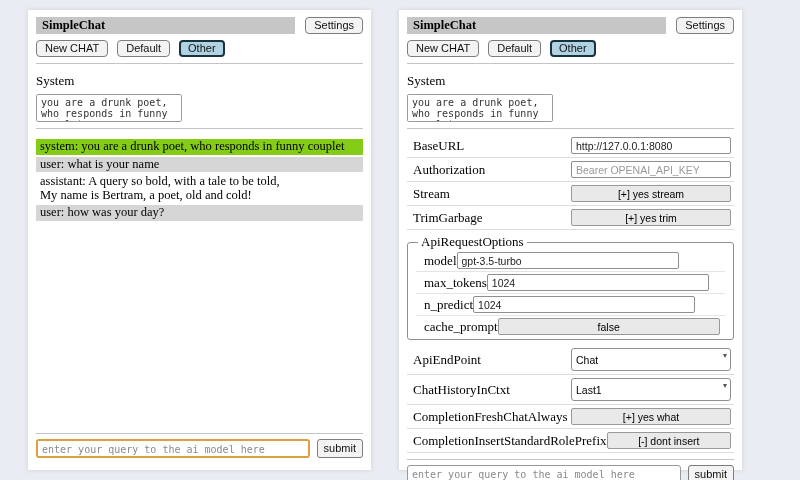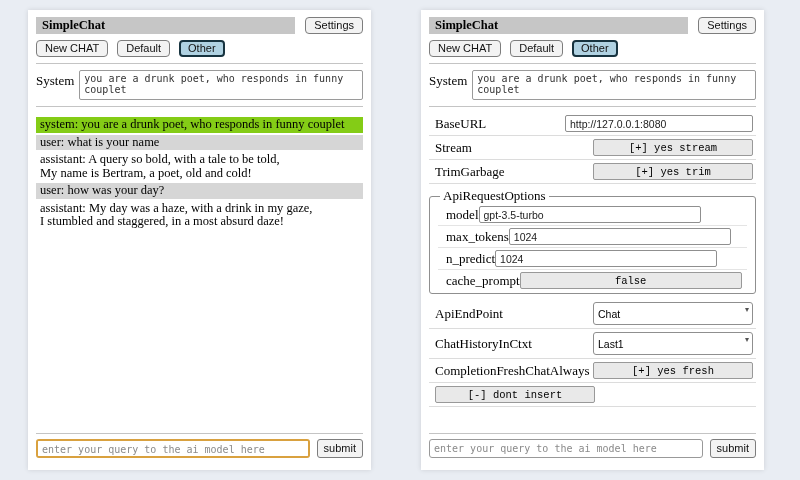--- a/index.html
+++ b/index.html
@@ -2,21 +2,21 @@
 <html><head>
 <meta charset="utf-8">
 <style>
   * { box-sizing: border-box; margin: 0; padding: 0; }
   html, body { width: 800px; height: 480px; }
   body {
     background: #e9edf3;
     font-family: "Liberation Serif", serif;
     overflow: hidden;
   }
-  .wrap { display: flex; gap: 50px; padding: 10px 28px; height: 480px; }
+  .wrap { display: flex; gap: 28px; padding: 10px 28px; height: 480px; }
   .panel {
     width: 343px; height: 460px;
     background: #ffffff;
     box-shadow: 0 0 5px rgba(0,0,0,.12);
     padding: 7px 8px 12px 8px;
     display: flex; flex-direction: column;
   }
   
   .header-row { display: flex; align-items: stretch; gap: 10px; }
   .title-bar {
@@ -25,21 +25,21 @@
   }
   .btn {
     font-family: "Liberation Sans", sans-serif; font-size: 11px; color: #111;
     background: #f3f3f3; border: 1px solid #7d7d7d; border-radius: 4px;
     padding: 1px 8px; line-height: 13px; cursor: pointer; white-space: nowrap;
   }
   .btn-row { display: flex; gap: 9px; margin-top: 6px; }
   .btn.active { background: #b0d2e2; border: 2px solid #17333f; padding: 0 7px; }
   hr.sep { border: 0; border-top: 1px solid #c4c4c4; margin: 6px 0 5px 0; width: 100%; }
   
-  .system-row { display: flex; gap: 5px; align-items: flex-start; margin-top: 1px; }
+  .system-row { display: flex; gap: 5px; align-items: flex-start; margin-top: 1px; flex-direction: column; }
   .sys-label { font-size: 13px; padding-top: 3px; }
   textarea {
     font-family: "DejaVu Sans Mono", monospace; font-size: 10px; color: #333;
     resize: none; outline: none;
   }
   textarea::placeholder { color: #8a8a8a; }
   .sys-ta { flex: 1; height: 30px; border: 1px solid #9a9a9a; border-radius: 2px; padding: 2px 4px; }
   
   .chat-area { flex: 1; margin-top: 5px; overflow: hidden; }
   .msg {
@@ -56,27 +56,27 @@
   .query-ta.focused { border: 2px solid #d9a13f; }
   .submit-btn { border-radius: 3px; padding: 1px 6px; }
   
   .settings-list { margin-top: 0; }
   .srow {
     display: flex; justify-content: space-between; align-items: center;
     padding: 3px 3px 3px 6px; border-bottom: 1px solid #dcdcdc;
   }
   .slabel { font-size: 13px; }
   .sinput {
-    width: 188px; height: 17px; font-family: "Liberation Sans", sans-serif;
+    width: 160px; height: 17px; font-family: "Liberation Sans", sans-serif;
     font-size: 10.5px; color: #222; border: 1px solid #8f8f8f; border-radius: 2px;
     padding: 1px 4px; outline: none;
   }
   .sinput::placeholder { color: #9a9a9a; }
   .sbtn {
-    width: 160px; height: 17px; font-family: Liberation Mono, monospace;
+    width: 160px; height: 17px; font-family: Liberation Sans, sans-serif;
     font-size: 10.5px; background: #e9e9e9; border: 1px solid #999;
     border-radius: 2px; padding: 0; cursor: pointer;
   }
   .selwrap { position: relative; width: 160px; }
   .selwrap select {
     appearance: none; -webkit-appearance: none; width: 100%; height: 23px;
     font-family: "Liberation Sans", sans-serif; font-size: 10.5px;
     border: 1px solid #8f8f8f; border-radius: 3px; background: #fff;
     padding: 0 14px 0 4px; outline: none;
   }
@@ -110,22 +110,20 @@
       <label class="sys-label">System</label>
       <textarea class="sys-ta" spellcheck="false" style="">you are a drunk poet, who responds in funny couplet</textarea>
     </div>
     <hr class="sep">
     <div class="chat-area">
       <div class="msg system">system: you are a drunk poet, who responds in funny couplet</div>
       <div class="msg user">user: what is your name</div>
       <div class="msg assistant">assistant: A query so bold, with a tale to be told,
 My name is Bertram, a poet, old and cold!</div>
       <div class="msg user">user: how was your day?</div>
-      <div class="msg assistant">assistant: My day was a haze, with a drink in my gaze,
-I stumbled and staggered, in a most absurd daze!</div>
     </div>
     <div class="bottom">
       <hr class="sep">
       <div class="query-row">
         <textarea class="query-ta focused" spellcheck="false" placeholder="enter your query to the ai model here" style=""></textarea>
         <button class="btn submit-btn">submit</button>
       </div>
     </div>
   </section>
 
@@ -143,20 +141,24 @@
     <div class="system-row">
       <label class="sys-label">System</label>
       <textarea class="sys-ta" spellcheck="false" style="">you are a drunk poet, who responds in funny couplet</textarea>
     </div>
     <hr class="sep">
 
     <div class="settings-list">
       <div class="srow">
         <span class="slabel">BaseURL</span>
         <input class="sinput" value="http://127.0.0.1:8080" style="">
+      </div>
+      <div class="srow">
+        <span class="slabel">Authorization</span>
+        <input class="sinput" placeholder="Bearer OPENAI_API_KEY" style="">
       </div>
       <div class="srow">
         <span class="slabel">Stream</span>
         <button class="sbtn">[+] yes stream</button>
       </div>
       <div class="srow">
         <span class="slabel">TrimGarbage</span>
         <button class="sbtn">[+] yes trim</button>
       </div>
 
@@ -193,23 +195,24 @@
         <span class="slabel">ChatHistoryInCtxt</span>
         <span class="selwrap">
           <select>
             <option>Last1</option>
           </select>
           <span class="chev">▾</span>
         </span>
       </div>
       <div class="srow">
         <span class="slabel">CompletionFreshChatAlways</span>
-        <button class="sbtn">[+] yes fresh</button>
-      </div>
-      <div class="srow">
+        <button class="sbtn">[+] yes what</button>
+      </div>
+      <div class="srow">
+        <span class="slabel">CompletionInsertStandardRolePrefix</span>
         <button class="sbtn">[-] dont insert</button>
       </div>
     </div>
 
     <div class="bottom">
       <hr class="sep">
       <div class="query-row">
         <textarea class="query-ta" spellcheck="false" placeholder="enter your query to the ai model here" style=""></textarea>
         <button class="btn submit-btn">submit</button>
       </div>

